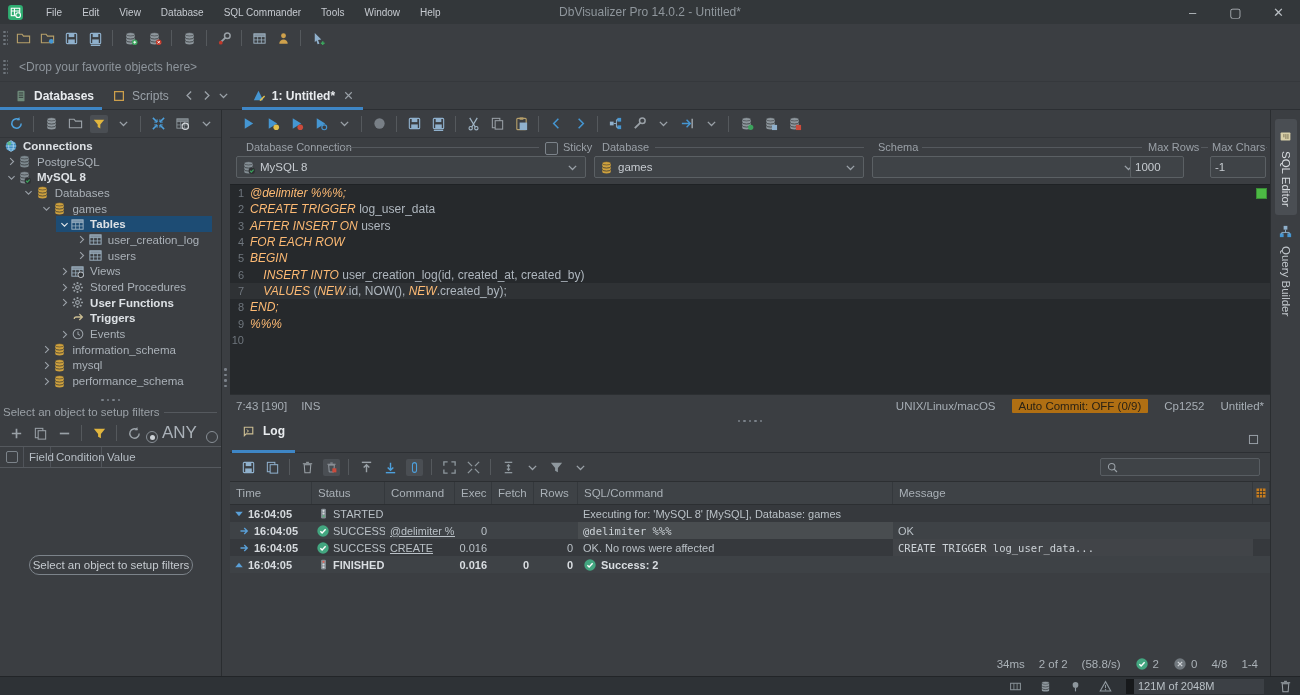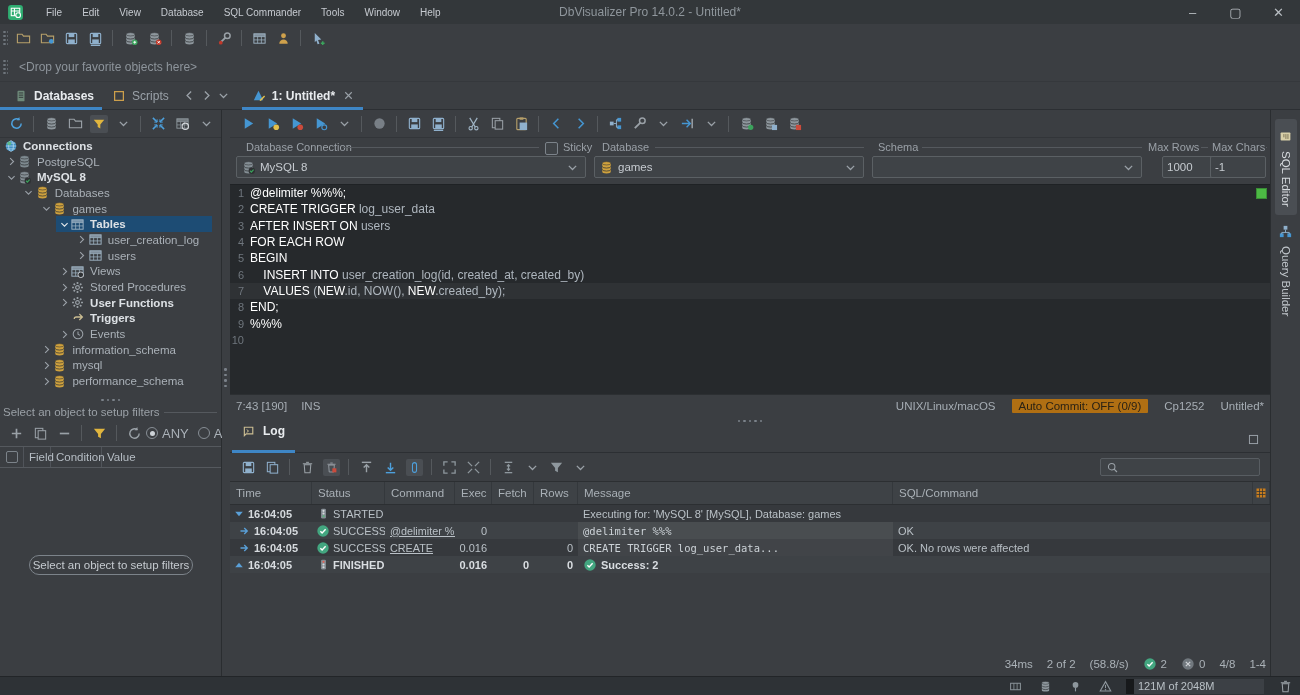--- a/index.html
+++ b/index.html
@@ -44,21 +44,21 @@
 .hsplit-dots{display:flex;gap:3px;justify-content:center;align-items:center;height:8px;}
 .hsplit-dots i{width:2.5px;height:2.5px;border-radius:50%;background:#7b828a;}
 #vsplit{top:110px;left:222px;width:8px;bottom:19px;background:#3b3e42;}
 #vsplit .dots{position:absolute;top:258px;left:2px;display:flex;flex-direction:column;gap:3px;}
 #vsplit .dots i{width:2.5px;height:2.5px;border-radius:50%;background:#7b828a;}
 
 #filters{position:absolute;top:294px;left:0;right:0;bottom:0;}
 #filters .hdr{display:flex;align-items:center;height:16px;padding-left:3px;color:#9aa0a6;font-size:11.5px;white-space:nowrap;}
 #filters .hdr .line{flex:1;height:1px;background:#55595e;margin:0 4px;}
 #filter-toolbar{height:26px;display:flex;align-items:center;padding:0 6px 0 4px;}
-.radio{display:flex;align-items:center;gap:4px;color:#aab1b8;font-size:13px;margin-left:9px;}
+.radio{display:flex;align-items:flex-end;gap:4px;color:#aab1b8;font-size:17px;margin-left:9px;}
 .radio .rb{width:12px;height:12px;border-radius:50%;border:1px solid #878e95;position:relative;}
 .radio.sel .rb::after{content:"";position:absolute;inset:2.5px;border-radius:50%;background:#cdd2d7;}
 #filter-grid{height:22px;display:flex;align-items:center;border-top:1px solid #55595e;border-bottom:1px solid #55595e;font-size:11.5px;color:#b6bdc4;}
 #filter-grid .cell{height:100%;display:flex;align-items:center;padding-left:5px;border-right:1px solid #50545a;}
 #filter-grid .cb{width:12px;height:12px;border:1px solid #7c838a;border-radius:2px;margin-left:6px;}
 #filter-empty{position:absolute;top:66px;left:0;right:0;bottom:0;}
 #filter-btn{position:absolute;left:29px;top:85px;width:164px;height:20px;border:1px solid #7c838a;border-radius:10px;display:flex;align-items:center;justify-content:center;color:#c6cbd0;font-size:11.5px;background:transparent;}
 
 #center{top:110px;left:230px;right:30px;bottom:19px;background:#3b3e42;}
 #ed-toolbar{height:28px;display:flex;align-items:center;padding-left:6px;border-bottom:1px solid #323539;}
@@ -66,21 +66,21 @@
 .conn-label{position:absolute;top:3px;font-size:11px;color:#9aa0a7;white-space:nowrap;}
 .conn-line{position:absolute;top:9px;height:1px;background:#55595e;}
 .field{position:absolute;top:18px;height:22px;background:#3f4347;border:1px solid #5b6064;border-radius:2px;display:flex;align-items:center;padding:0 4px;color:#c6cbd0;font-size:11.5px;}
 .field .chevr{margin-left:auto;}
 .checkbox{width:13px;height:13px;border:1px solid #7c838a;border-radius:2px;background:#3f4347;}
 
 #sql-editor{position:absolute;top:74px;left:0;right:0;bottom:282px;background:#26292c;border-top:1px solid #1f2225;font-family:"DejaVu Sans Mono",monospace;font-size:12px;}
 .sline{height:16.3px;display:flex;align-items:center;white-space:pre;position:relative;}
 .sline .num{width:20px;text-align:right;color:#6f767d;font-size:11px;padding-right:6px;flex:0 0 auto;}
 .sline .code{color:#aeb6be;}
-.sline .k{color:#ffffff;}
+.sline .k{color:#fdba74;font-style:italic;}
 .sline.cur{background:rgba(255,255,255,0.045);}
 #ok-indicator{position:absolute;top:3px;right:3px;width:11px;height:11px;background:#4cb944;border:1px solid #3a8d36;}
 
 #ed-status{position:absolute;left:0;right:0;bottom:260px;height:22px;display:flex;align-items:center;background:#3b3e42;border-top:1px solid #2c2f32;font-size:11.5px;color:#a6adb4;padding:0 6px;}
 #ed-status .right{margin-left:auto;display:flex;align-items:center;gap:16px;}
 #autocommit{background:#b06f13;color:#2a2214;padding:1px 7px;border-radius:1px;}
 #log-split{position:absolute;left:0;right:0;bottom:250px;height:10px;}
 
 #log-panel{position:absolute;left:0;right:0;bottom:0;height:250px;}
 #log-tabrow{height:27px;display:flex;align-items:center;position:relative;border-bottom:1px solid #2c2f33;}
@@ -97,21 +97,21 @@
 #log-header .hc{display:flex;align-items:center;padding-left:6px;color:#a9b0b6;font-size:11.5px;border-right:1px solid #34383c;height:100%;}
 .lrow{height:17px;font-size:11px;color:#b9c0c6;background:#36393d;}
 .lrow .c{display:flex;align-items:center;padding-left:5px;height:100%;white-space:nowrap;overflow:hidden;}
 .lrow .num{justify-content:flex-end;padding-right:5px;}
 .lrow .time{gap:3px;font-weight:bold;color:#d6dade;padding-left:3px;}
 .lrow .sql{font-family:"DejaVu Sans Mono",monospace;font-size:10.5px;color:#ccd2d7;}
 .lrow .sql.has{background:rgba(255,255,255,0.06);}
 .lrow.alt{background:#3e4246;}
 .lrow .link{text-decoration:underline;font-size:10.8px;}
 .lrow.last .c{font-weight:bold;color:#d9dde1;}
-#log-stats{position:absolute;right:4px;bottom:3px;height:18px;display:flex;align-items:center;gap:14px;color:#aab1b7;font-size:11.5px;}
+#log-stats{position:absolute;right:12px;bottom:3px;height:18px;display:flex;align-items:center;gap:14px;color:#aab1b7;font-size:11.5px;}
 #log-stats .pair{display:flex;align-items:center;gap:4px;}
 
 #right-strip{top:110px;right:0;width:30px;bottom:19px;background:#3b3e42;border-left:1px solid #2a2d30;}
 .vtab{writing-mode:vertical-rl;display:flex;align-items:center;gap:6px;color:#c0c6cb;font-size:11.5px;padding:8px 0;margin:4px 2px;}
 .vtab.active{background:#4a4e53;border-radius:3px;color:#d6dade;}
 #vtab-sql{position:absolute;top:5px;left:2px;right:1px;}
 #vtab-qb{position:absolute;top:100px;left:2px;right:1px;}
 
 #statusbar{left:0;right:0;bottom:0;height:19px;background:#2e3236;border-top:1px solid #222528;display:flex;align-items:center;}
 #statusbar .right{margin-left:auto;display:flex;align-items:center;gap:12px;margin-right:6px;}
@@ -878,21 +878,21 @@
         </span>
     </div>
     <div class="field" style="left:642px;width:270px">
       <span></span>
       <span class="chevr icon">
           <svg width="13" height="13" viewBox="0 0 16 16">
             <path d="M3.5 6 L8 10.5 L12.5 6" fill="none" stroke="#9aa1a8" stroke-width="1.6"></path>
           </svg>
         </span>
     </div>
-    <div class="field" style="left:932px;width:54px">
+    <div class="field" style="left:900px;width:54px">
         <span>1000</span>
       </div>
     <div class="field" style="left:980px;width:56px">
         <span>-1</span>
       </div>
   </div>
   <div id="sql-editor">
     <div id="sql-lines">
         <div class="sline"><span class="num">1</span><span class="code"><span class="k">@delimiter %%%;</span></span></div>
         <div class="sline"><span class="num">2</span><span class="code"><span class="k">CREATE TRIGGER </span><span>log_user_data</span></span></div>
@@ -1042,22 +1042,22 @@
       </div>
     </div>
     <div id="log-table">
       <div class="lgrid" id="log-header">
           <div class="hc">Time</div>
           <div class="hc">Status</div>
           <div class="hc">Command</div>
           <div class="hc">Exec</div>
           <div class="hc">Fetch</div>
           <div class="hc">Rows</div>
+          <div class="hc">SQL/Command</div>
           <div class="hc">Message</div>
-          <div class="hc">SQL/Command</div>
           <div class="hc" style="padding: 0px; justify-content: center;">
             <svg width="12" height="12" viewBox="0 0 16 16">
               <rect x="2" y="2" width="12" height="12" fill="#c77d1e"></rect>
               <path d="M2 6 h12 M2 10 h12 M6 2 v12 M10 2 v12" stroke="#2e3134" stroke-width="1"></path>
             </svg>
           </div>
         </div>
       <div id="log-rows">
           <div class="lgrid lrow">
             <div class="c time">
@@ -1136,24 +1136,24 @@
                 </svg>
               </span>
               <span>SUCCESS</span>
             </div>
             <div class="c">
               <span class="link">CREATE</span>
             </div>
             <div class="c num">0.016</div>
             <div class="c num"></div>
             <div class="c num">0</div>
-            <div class="c sql has">CREATE TRIGGER log_user_data...</div>
             <div class="c" style="gap: 4px;">
               <span>OK. No rows were affected</span>
             </div>
+            <div class="c sql has">CREATE TRIGGER log_user_data...</div>
             <div class="c"></div>
           </div>
           <div class="lgrid lrow alt last">
             <div class="c time">
               <span class="icon" style="width: 12px;">
                 <svg width="12" height="12" viewBox="0 0 16 16">
                   <path d="M3 11 h10 L8 5 Z" fill="#5aa0d8"></path>
                 </svg>
               </span>
               <span>16:04:05</span>

